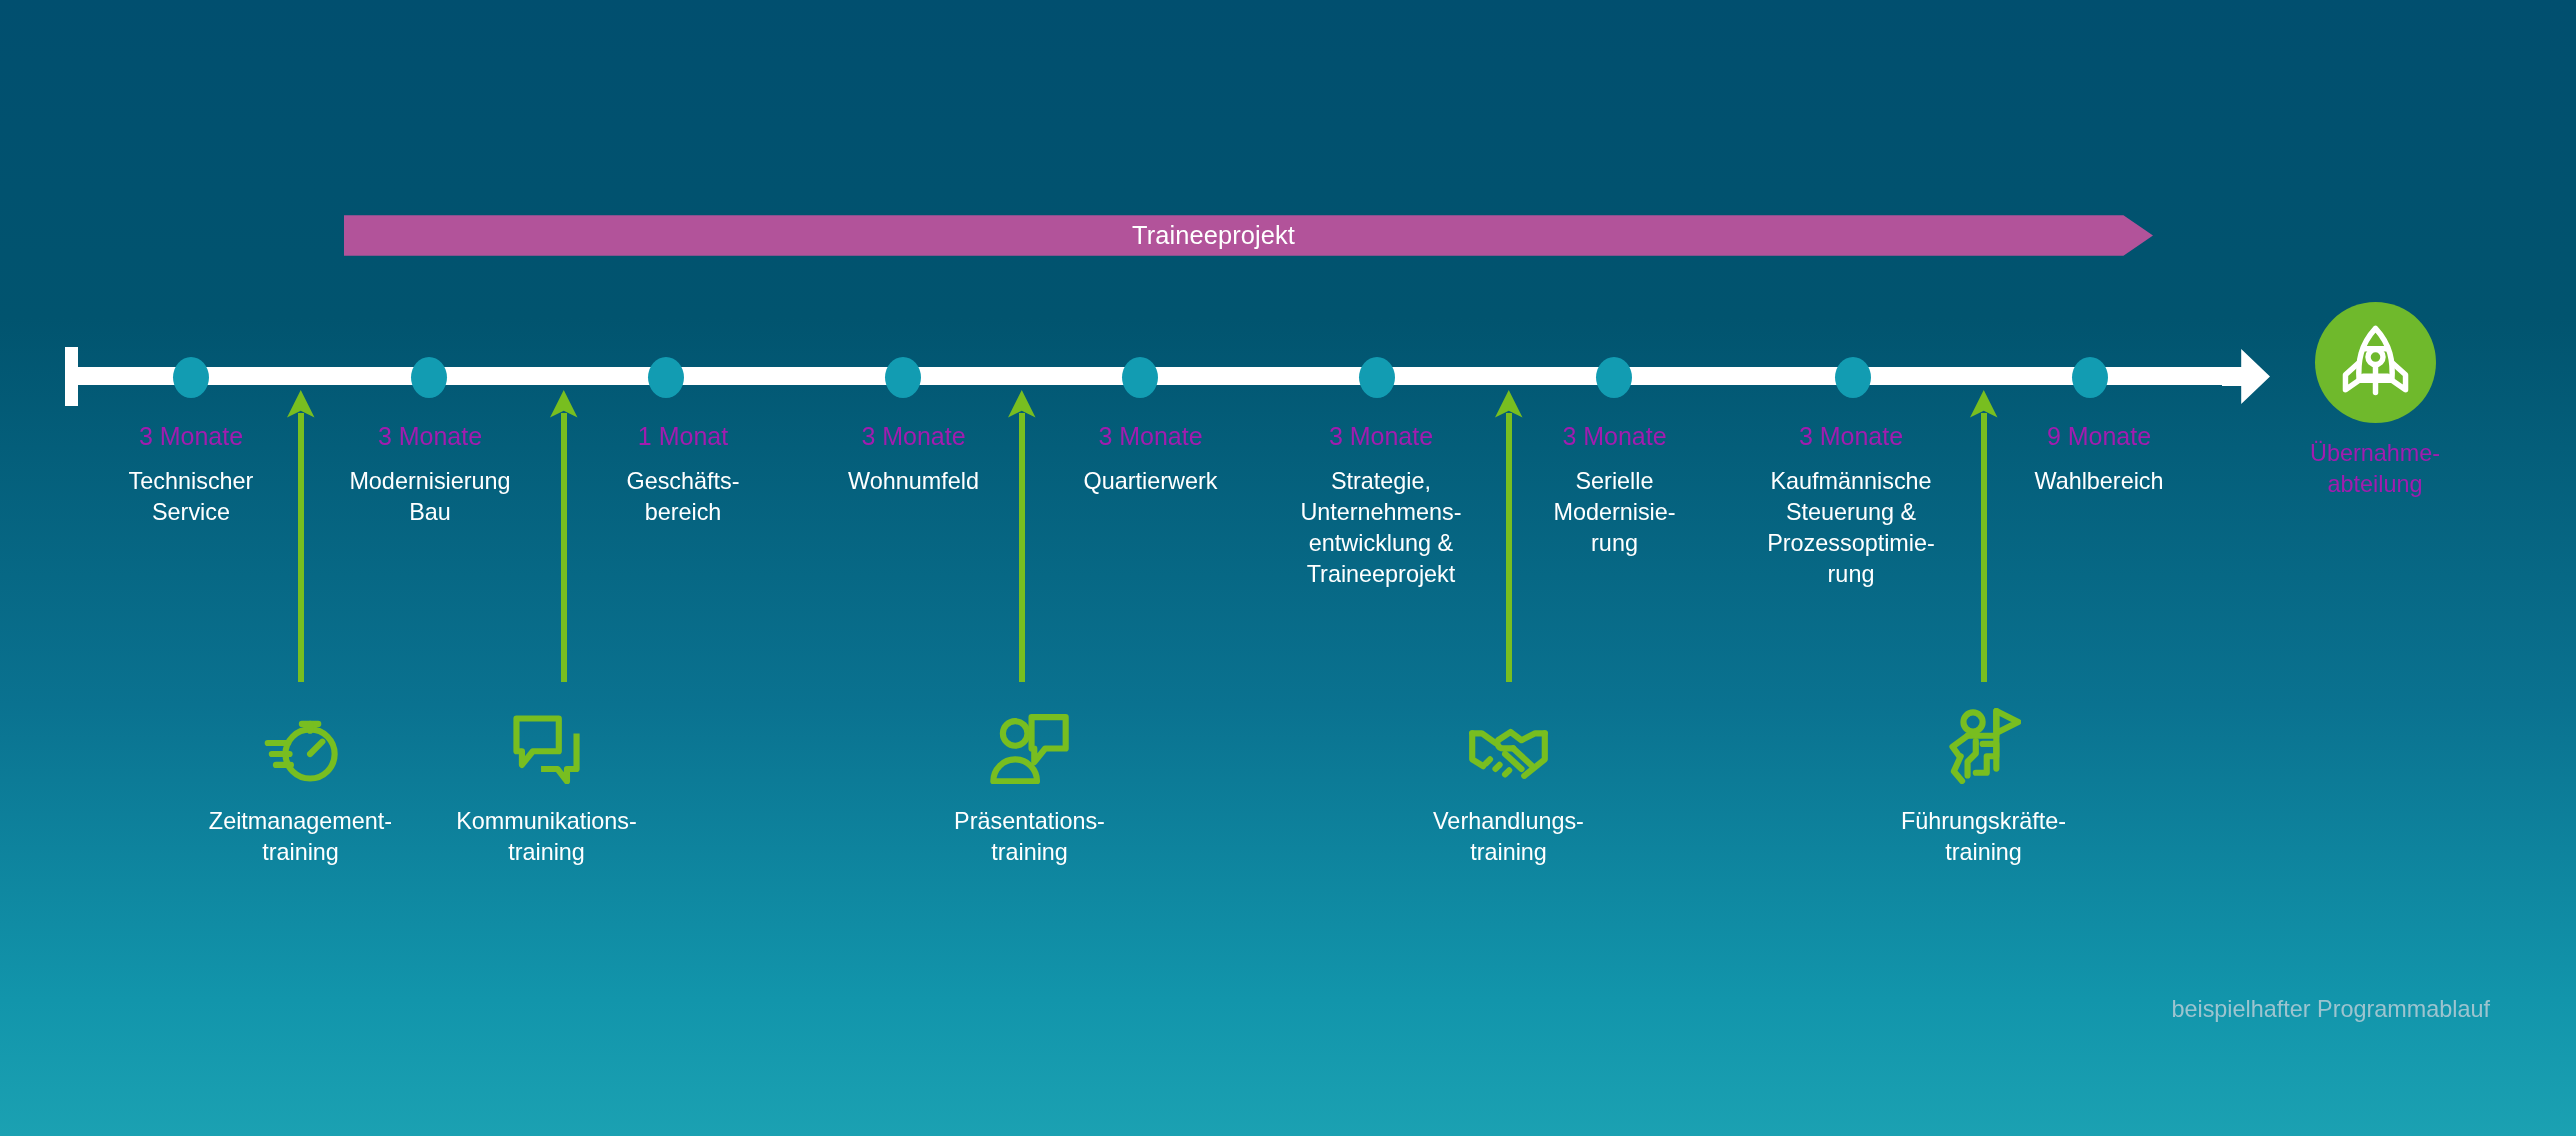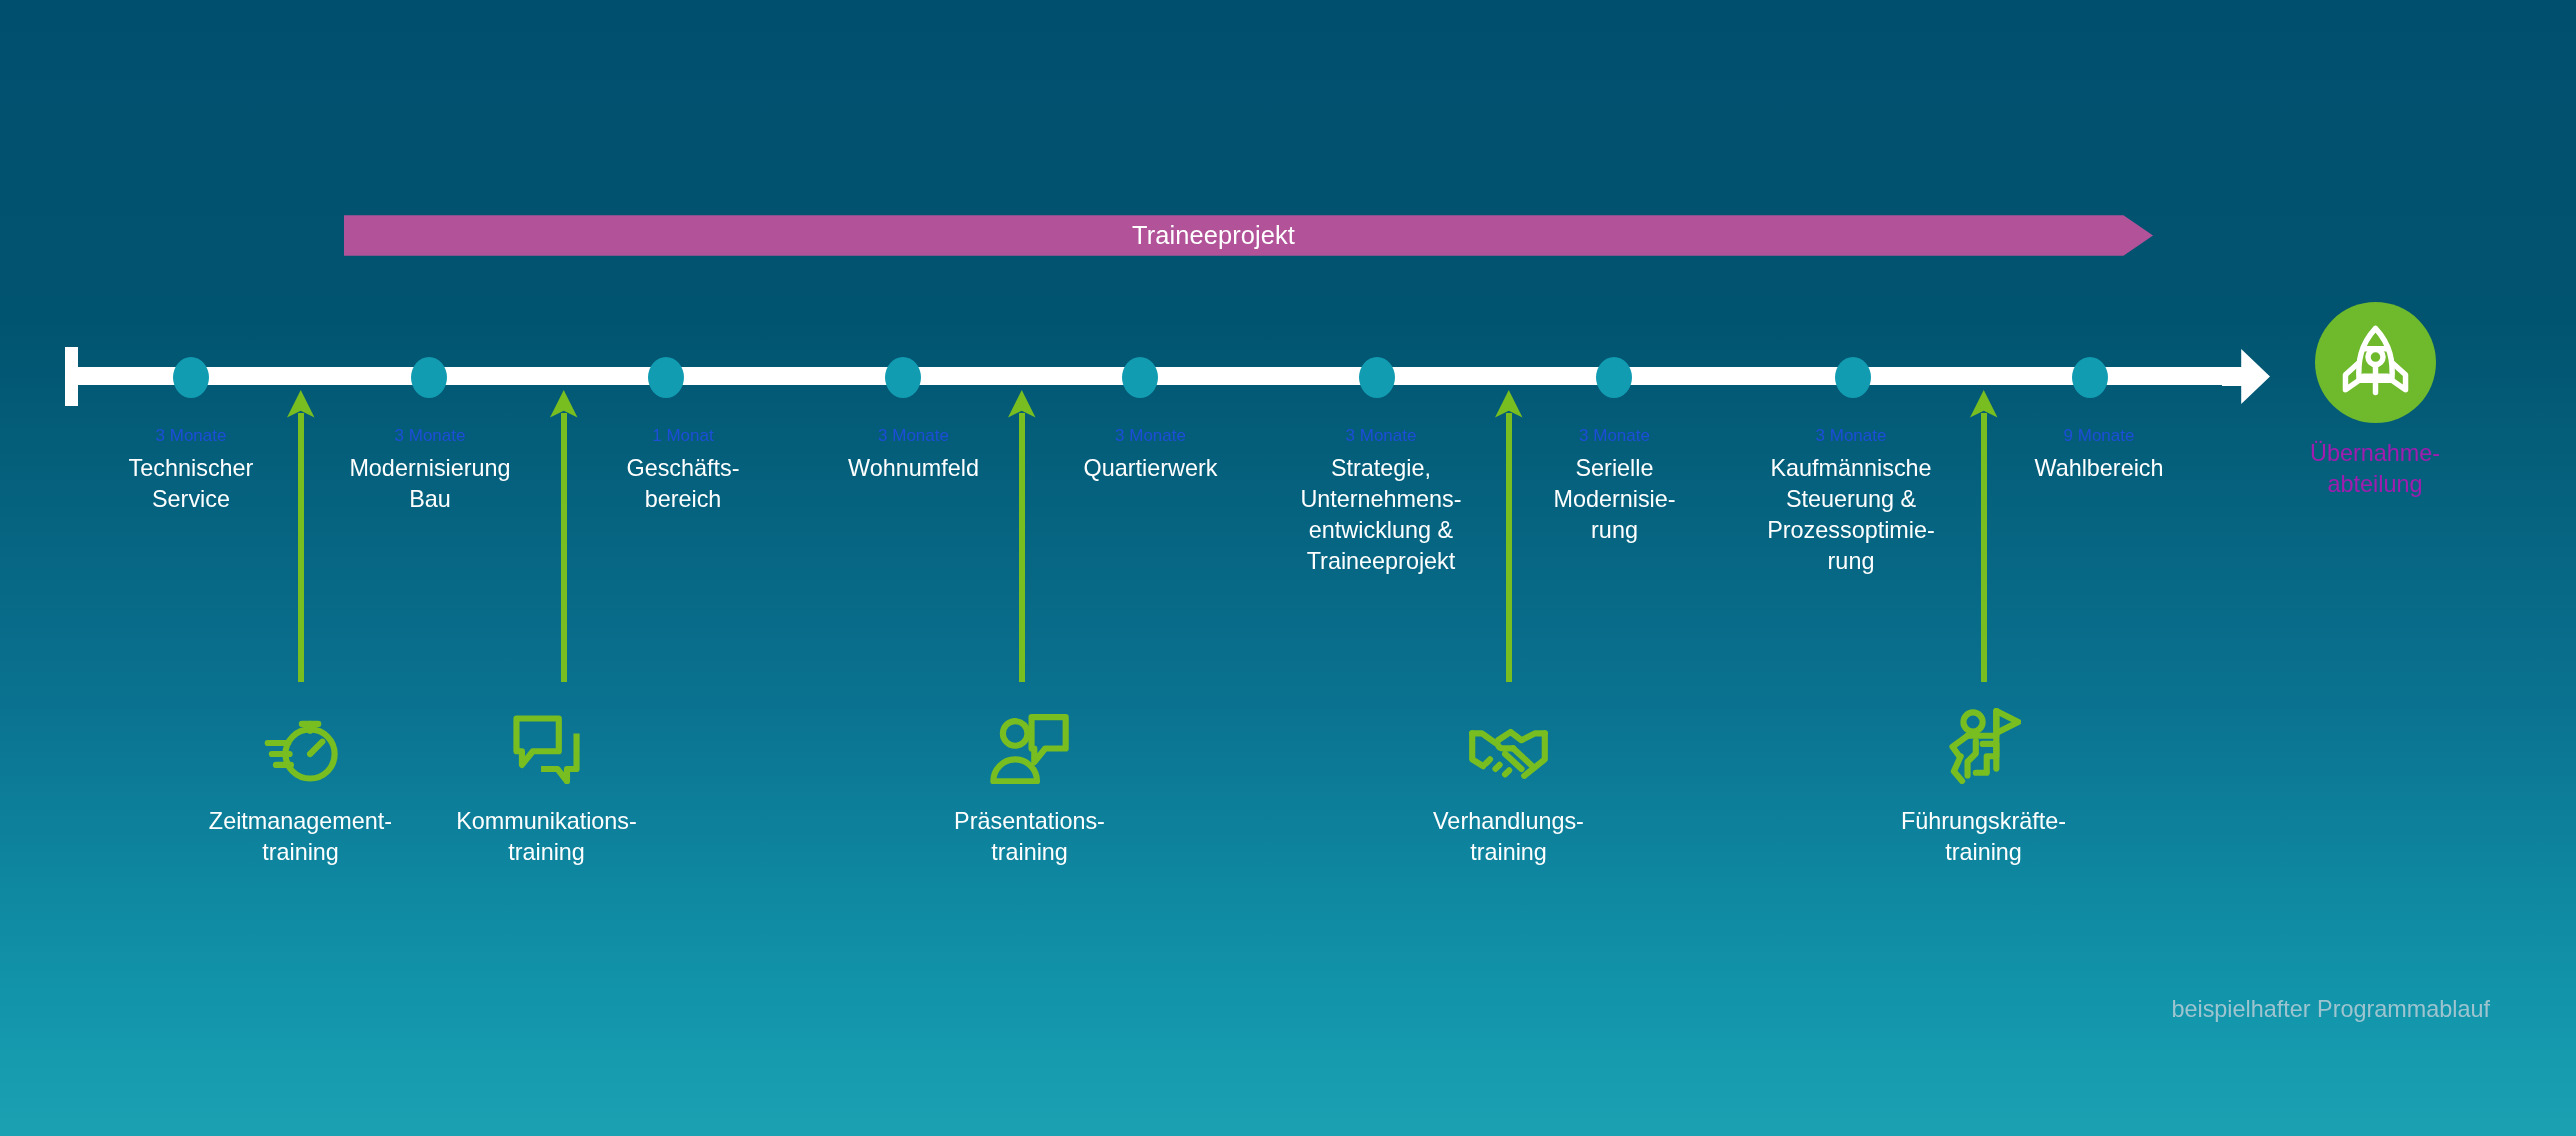--- a/index.html
+++ b/index.html
@@ -37,24 +37,24 @@
   
   .garrow{position:absolute;width:27.5px;}
   .garrow .shaft{position:absolute;left:11px;top:23.4px;width:5.5px;background:#78be20;}
   .garrow .tip{position:absolute;left:0;top:0;width:27.5px;height:27.5px;}
 
   
   .phase{
     position:absolute;text-align:center;
   }
   .phase .months{
-    color:#1d4ed8;font-size:17px;line-height:30px;white-space:nowrap;
+    color:#a21caf;font-size:25px;line-height:30px;white-space:nowrap;
   }
   .phase .name{
-    color:#ffffff;font-size:23.4px;line-height:31px;margin-top:2px;
+    color:#ffffff;font-size:23.4px;line-height:31px;margin-top:15px;
   }
 
   
   .training{position:absolute;text-align:center;}
   .training .ticon{height:76px;display:flex;align-items:flex-end;justify-content:center;}
   .training .tlabel{
     color:#ffffff;font-size:23.4px;line-height:31px;margin-top:22px;
   }
 
   

